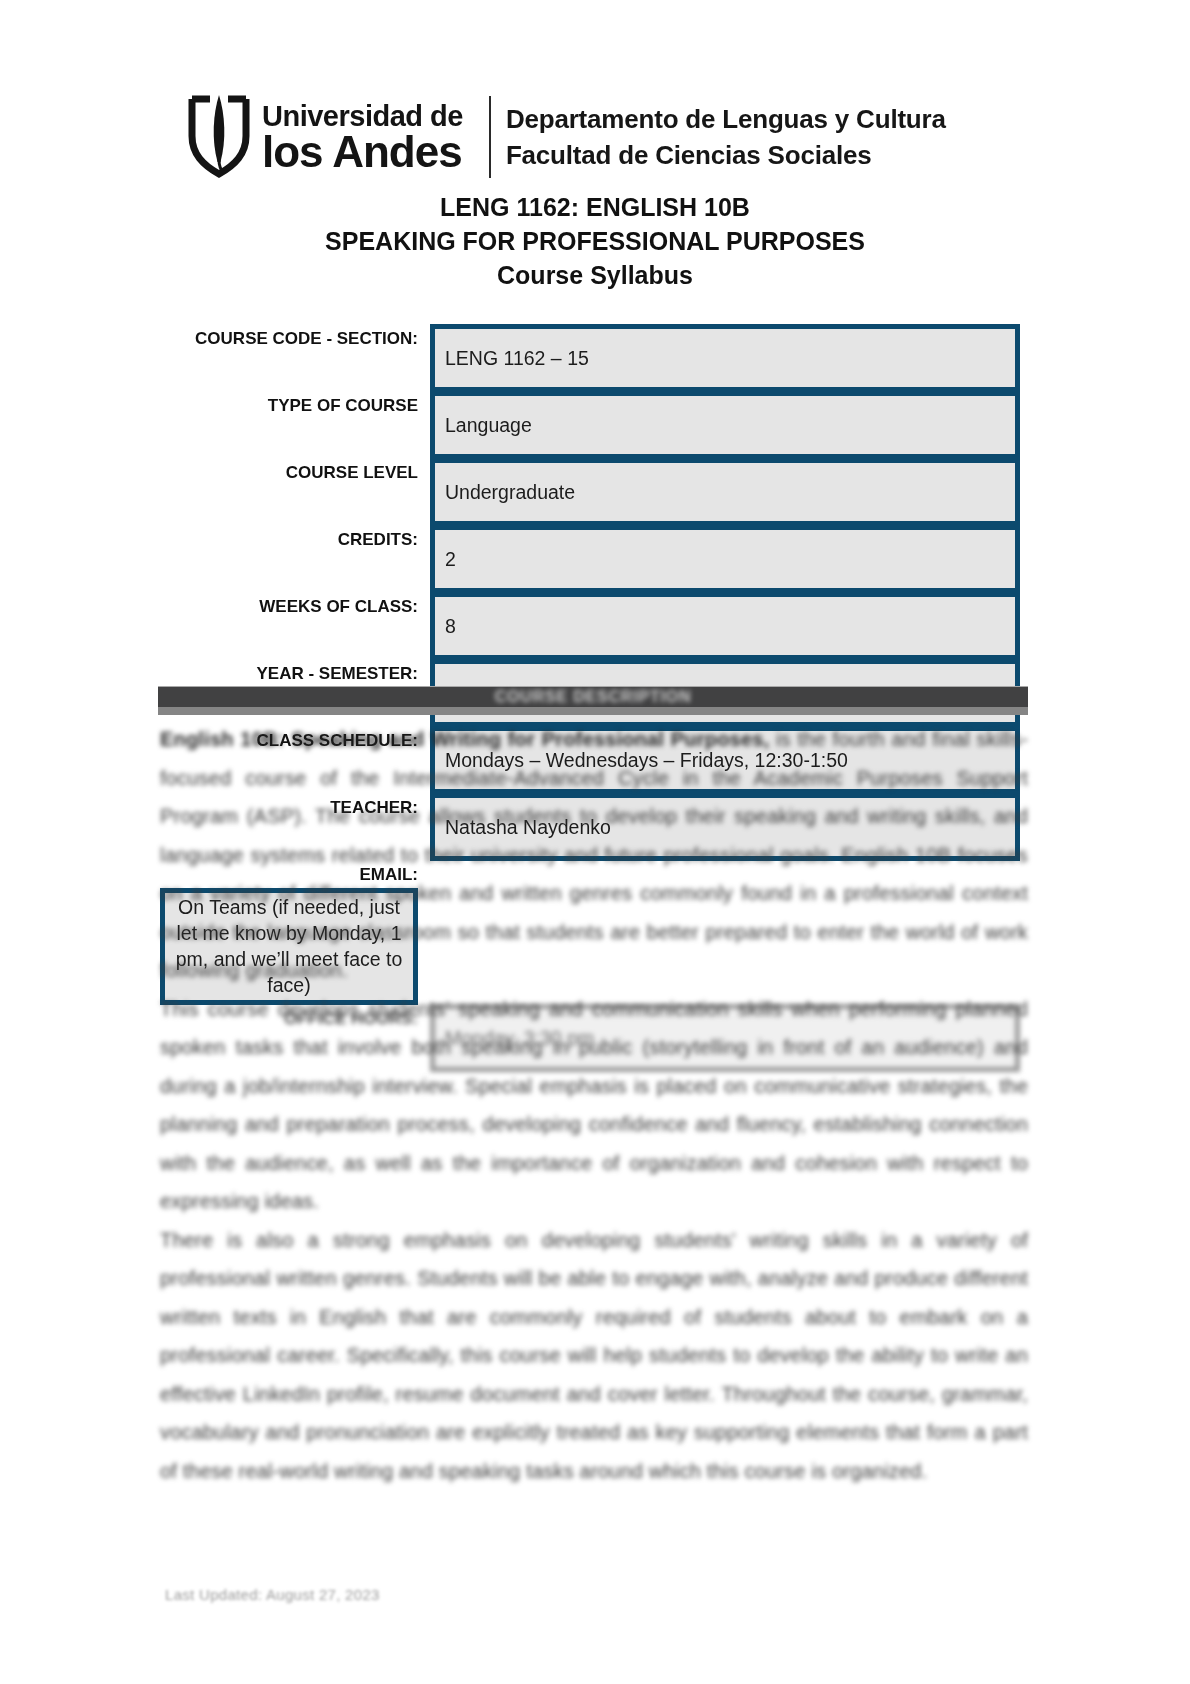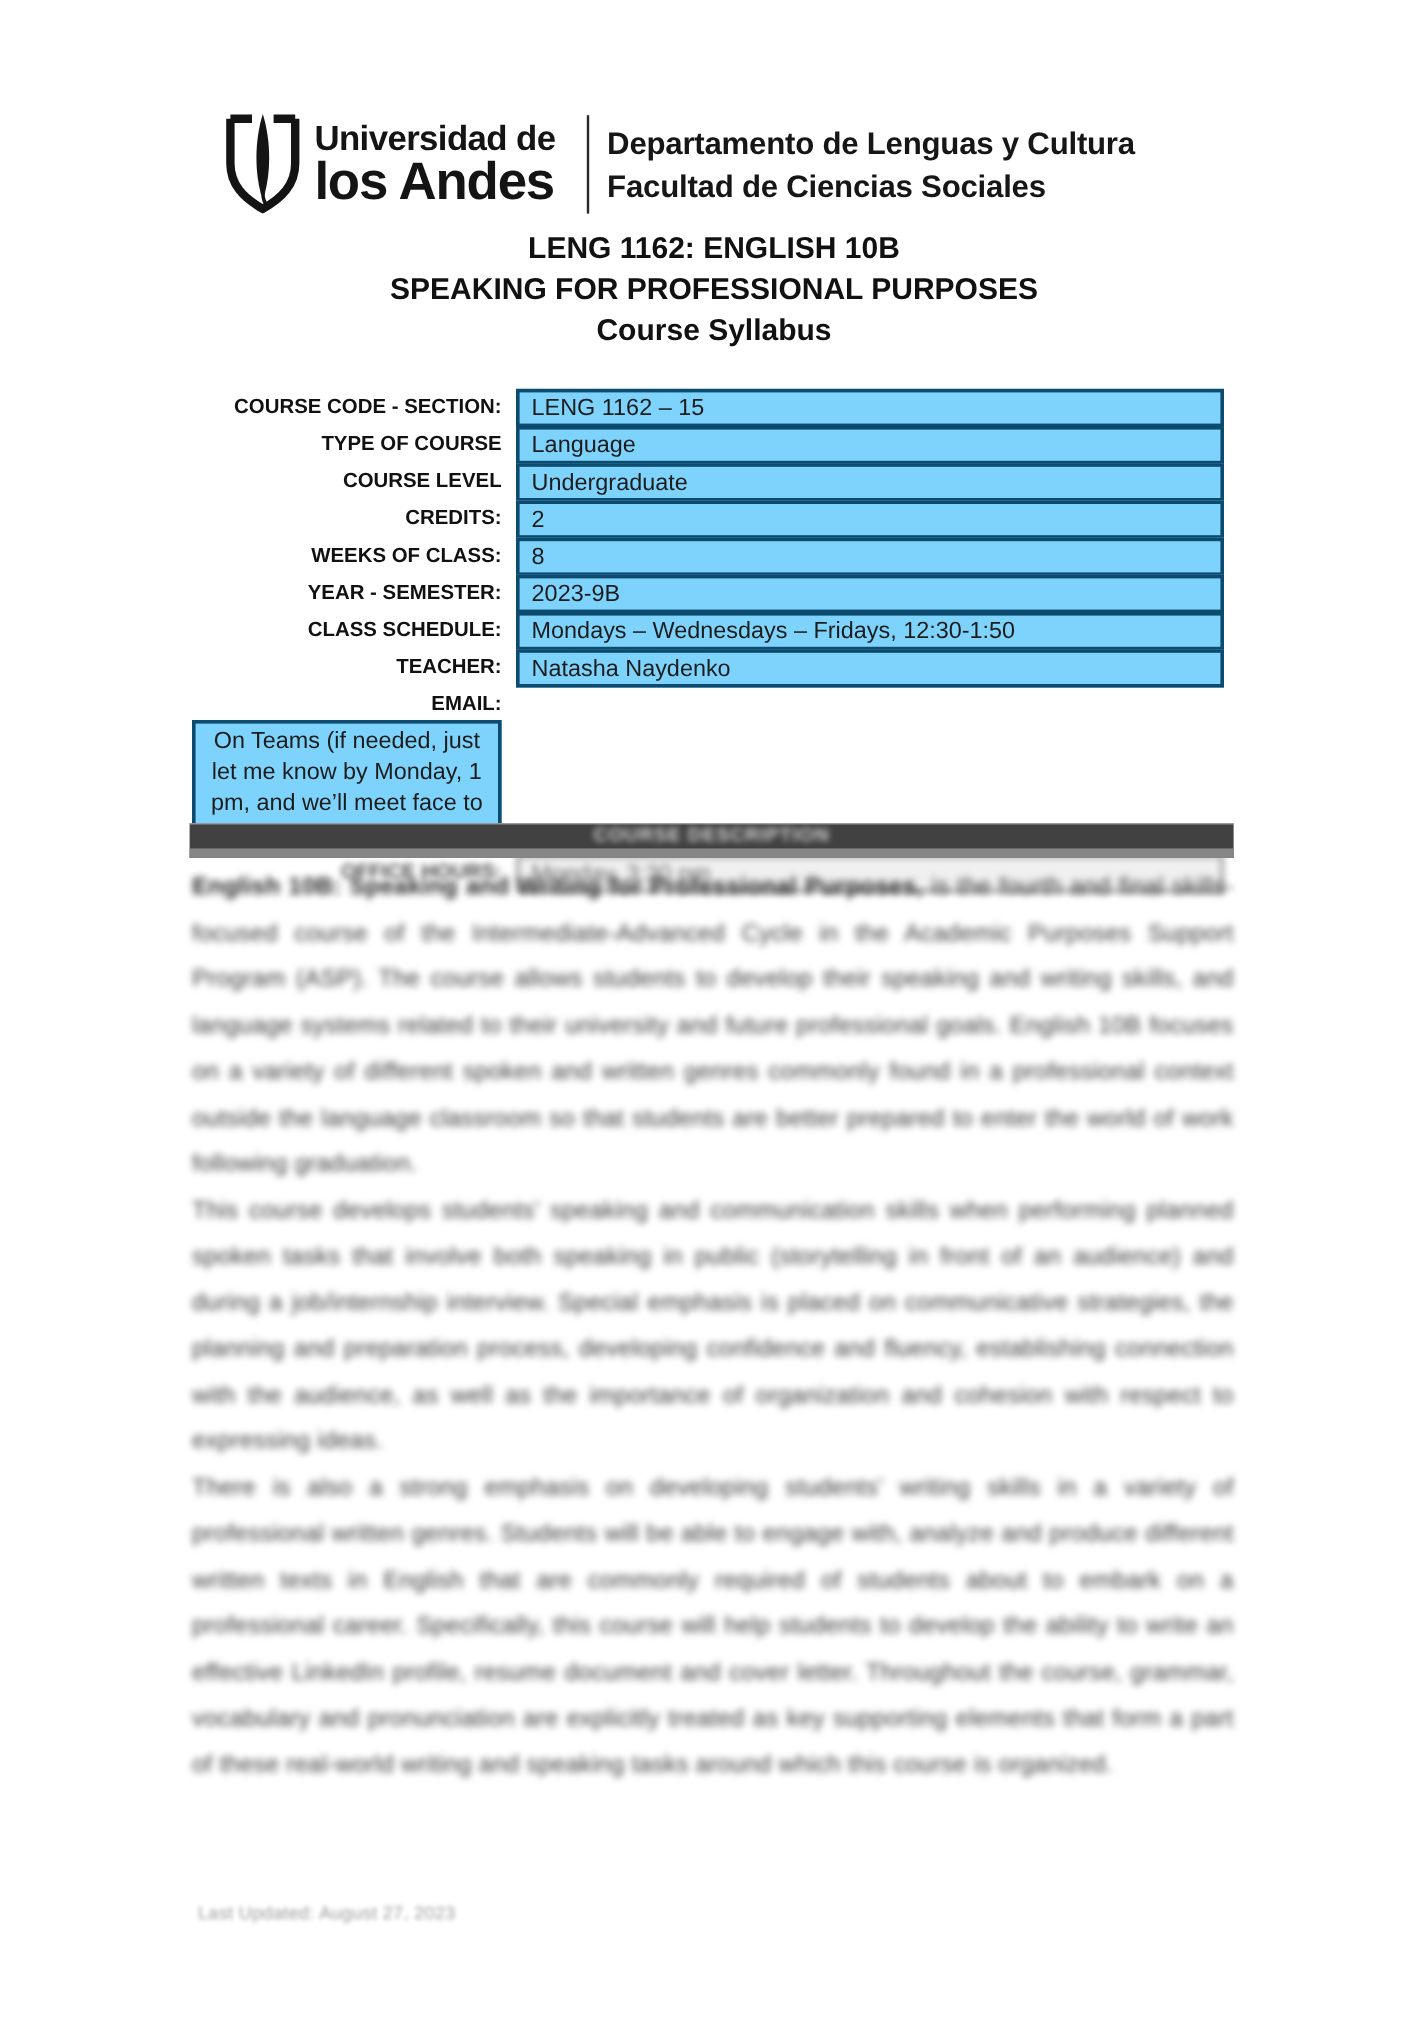--- a/index.html
+++ b/index.html
@@ -19,22 +19,22 @@
   .titleblock{position:absolute;top:190px;left:0;width:1190px;text-align:center;}
   .titleblock div{font-size:25px;font-weight:bold;line-height:34px;color:#111;}
   
   .infotable{position:absolute;top:325px;left:160px;width:860px;}
   .trow{display:grid;grid-template-columns:258px 590px;column-gap:12px;}
   .tlabel{
     text-align:right;font-weight:bold;font-size:17px;color:#111;
     line-height:28px;white-space:nowrap;
   }
   .tvalue{
-    border:3px solid #0c4a6e;margin-top:-1px;background:#7dd3fc;
-    font-size:19.5px;color:#1c1c1c;line-height:26px;padding:0 10px;
+    border:5px solid #0c4a6e;margin-top:-1px;background:#e5e5e5;
+    font-size:19.5px;color:#1c1c1c;line-height:26px;padding:16px 10px;
     min-height:26px;display:flex;flex-direction:column;justify-content:center;
   }
   .trow.tall .tvalue{padding-top:1px;padding-bottom:2px;text-align:center;}
   .trow.redacted{filter:blur(2.8px);}
   .trow.redacted .tvalue{background:#f0f0f0;border-color:#9a9a9a;color:#6d6d6d;}
   .trow.redacted .tlabel{color:#4a4a4a;}
   
   .banner{
     position:absolute;top:686px;left:158px;width:870px;height:20px;
     background:#414142;border-bottom:8px solid #858585;border-top:1px solid #a9a9a9;

